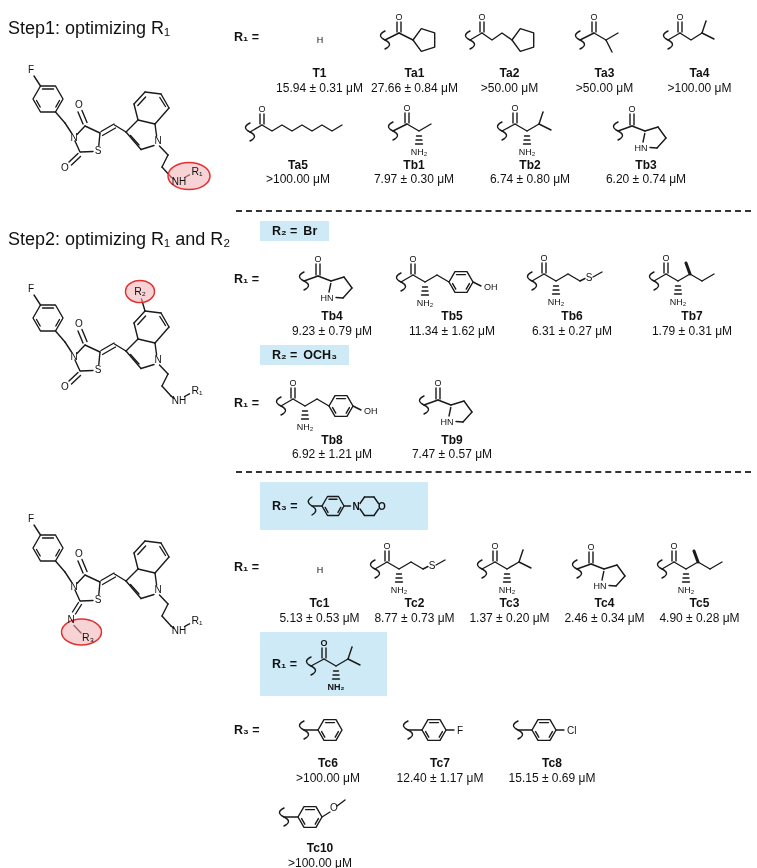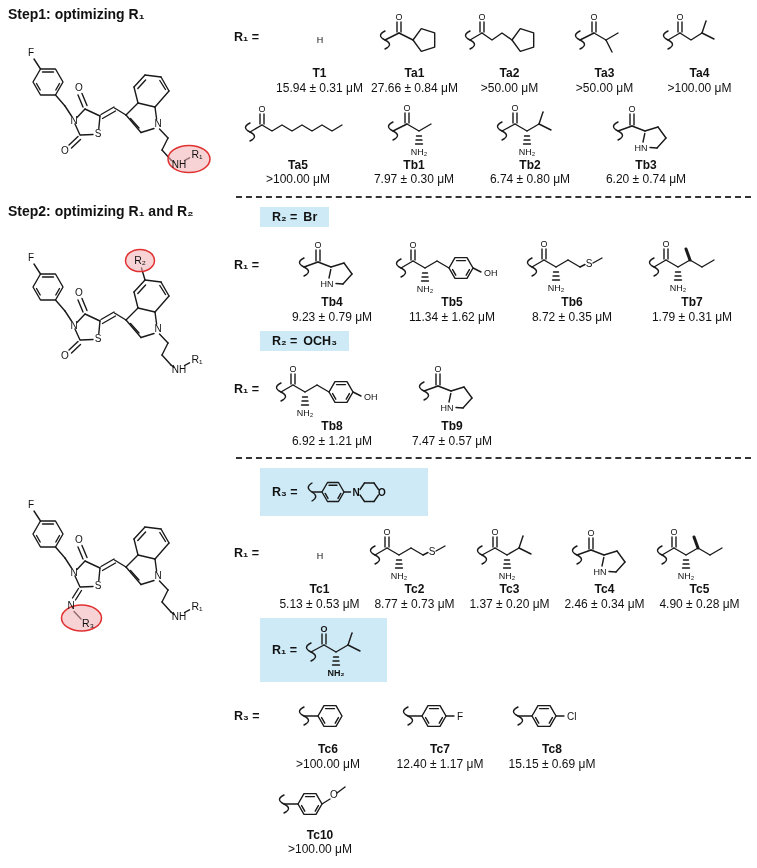--- a/index.html
+++ b/index.html
@@ -2,21 +2,21 @@
 <html><head>
 <meta charset="utf-8">
 <style>
   html,body{margin:0;padding:0;background:#fff;}
   body{width:757px;height:868px;overflow:hidden;color:#111;
        font-family:"Liberation Sans","DejaVu Sans",sans-serif;}
   .page{padding:6px 2px 0 6px;}
   .step{display:flex;margin-bottom:2px;}
   .left{flex:0 0 228px;width:228px;}
   .right{flex:1;min-width:0;padding-top:2px;}
-  .step-title{font-size:14px;font-weight:bold;margin:0 0 0 2px;}
+  .step-title{font-size:18px;font-weight:normal;margin:12px 0 0 2px;}
   .scaffold{margin-left:2px;}
   .scaffold svg{display:block;}
   .sep{border-top:2px dashed #333;height:0;margin:5px 4px 5px 230px;}
   .row{display:flex;align-items:flex-start;margin-bottom:4px;}
   .rowlabel,.rowspacer{flex:0 0 auto;font-weight:bold;font-size:12.5px;
        display:flex;align-items:center;justify-content:flex-start;}
   .compound{display:flex;flex-direction:column;align-items:center;flex:0 0 auto;}
   .struct{display:flex;align-items:center;justify-content:center;}
   .cname{font-weight:bold;font-size:12px;margin-top:1px;line-height:1.15;}
   .cvalue{font-size:12px;margin-top:1px;white-space:nowrap;line-height:1.15;}
@@ -369,21 +369,21 @@
                 <line x1="28.5" y1="44" x2="35.5" y2="44"></line>
                 <text x="32" y="55" text-anchor="middle">NH₂</text>
                 <line x1="32" y1="31" x2="44" y2="24"></line>
                 <line x1="44" y1="24" x2="56" y2="31"></line>
                 <line x1="56" y1="31" x2="61" y2="28.5"></line>
                 <text class="at" x="65" y="31" text-anchor="middle">S</text>
                 <line x1="69" y1="27" x2="78" y2="22"></line>
               </svg>
             </div>
             <div class="cname">Tb6</div>
-            <div class="cvalue">8.72 ± 0.35 μM</div>
+            <div class="cvalue">6.31 ± 0.27 μM</div>
           </div>
           <div class="compound" style="width: 120px;">
             <div class="struct" style="height: 60px;">
               <svg class="chem" width="92" height="58" viewBox="0 0 92 58">
                 <path d="M8 22 c-6 3 -6 6 0 9 c6 3 6 6 0 9"></path>
                 <line x1="8" y1="31" x2="20" y2="24"></line>
                 <line x1="18" y1="23" x2="18" y2="13"></line>
                 <line x1="22" y1="23" x2="22" y2="13"></line>
                 <text x="20" y="11" text-anchor="middle">O</text>
                 <line x1="20" y1="24" x2="32" y2="31"></line>

